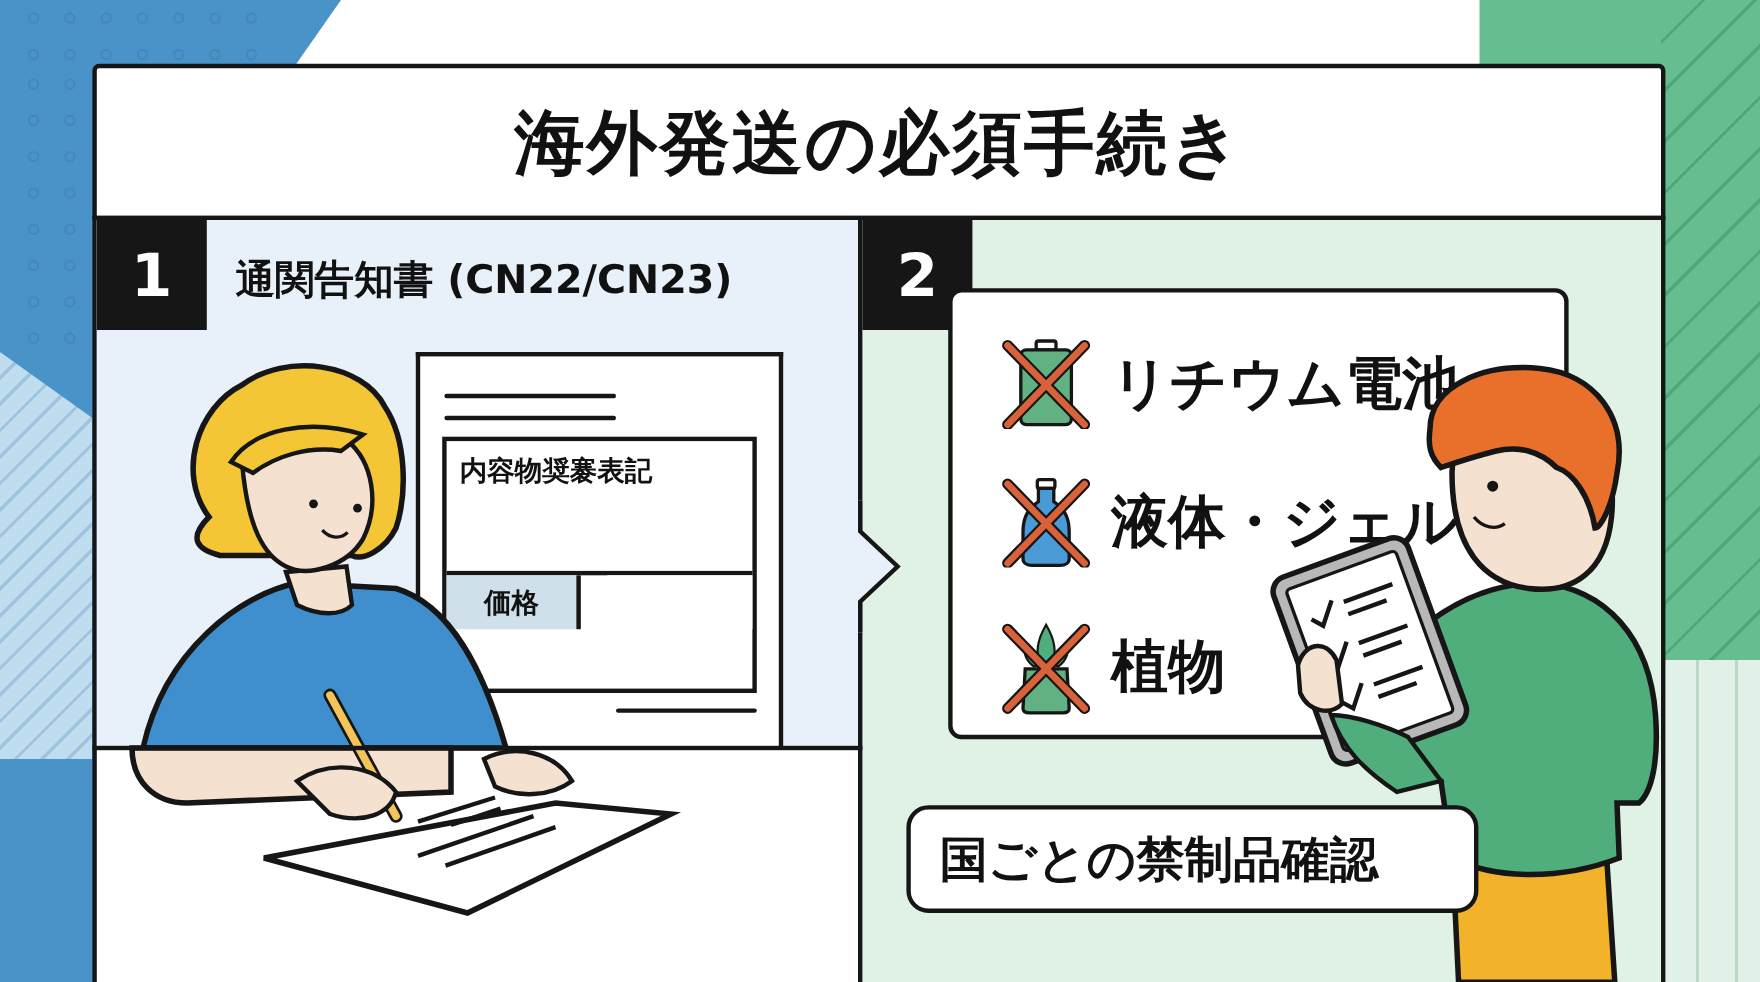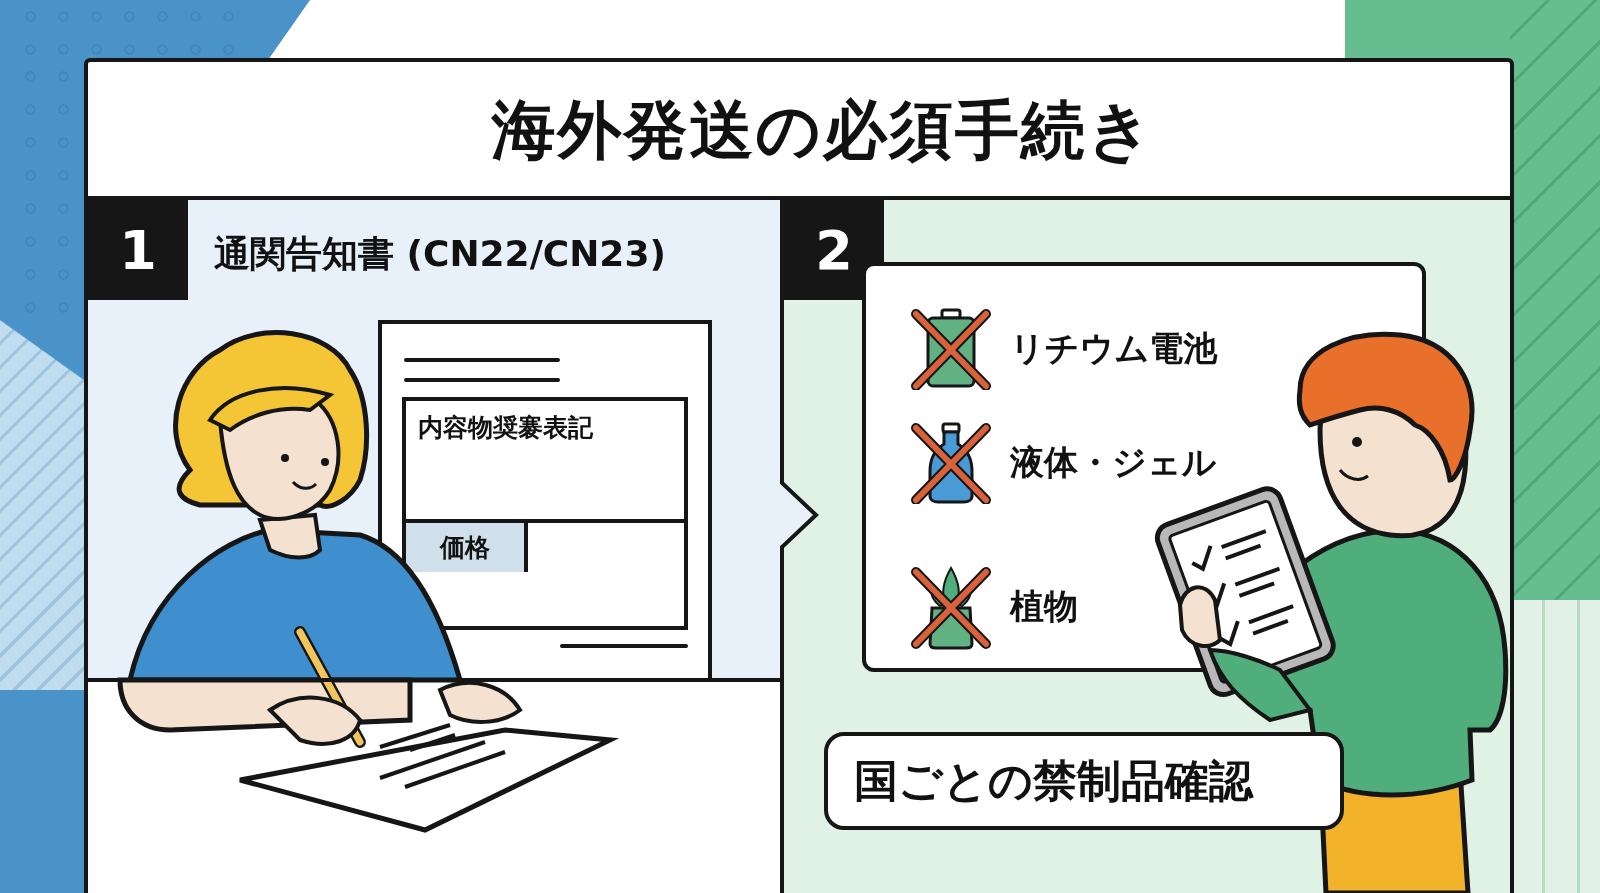--- a/index.html
+++ b/index.html
@@ -19,21 +19,21 @@
   .dots{left:14px;top:0;width:220px;height:60px;
     background-image:radial-gradient(circle,transparent 3px,#3f7fb0 3.5px,#3f7fb0 5px,transparent 5.5px);
     background-size:33px 33px;opacity:.55;}
   .dots2{left:14px;top:60px;width:66px;height:260px;
     background-image:radial-gradient(circle,transparent 3px,#3f7fb0 3.5px,#3f7fb0 5px,transparent 5.5px);
     background-size:33px 33px;opacity:.55;}
 
   
   #frame{left:84px;top:58px;width:1430px;height:850px;border:4px solid #161616;border-radius:6px;background:#fff;box-sizing:border-box;}
   #title{left:88px;top:62px;width:1422px;height:136px;display:flex;align-items:center;justify-content:center;
-    font-size:64px;font-weight:bold;color:#111;letter-spacing:2px;padding-left:24px;}
+    font-size:64px;font-weight:bold;color:#111;letter-spacing:2px;}
   #title-line{left:84px;top:196px;width:1430px;height:4px;background:#161616;}
 
   
   #panel1{left:88px;top:200px;width:696px;height:480px;background:#e8f1f9;}
   #panel2{left:784px;top:200px;width:726px;height:693px;background:#e0f1e6;}
   #divider{left:780px;top:200px;width:4px;height:693px;background:#161616;}
   #divider-arrow{left:770px;top:455px;width:60px;height:120px;}
   .num-box{width:100px;height:100px;background:#161616;color:#fff;font-size:54px;font-weight:bold;display:flex;align-items:center;justify-content:center;}
   #num1{left:88px;top:200px;}
   #num2{left:784px;top:200px;}
@@ -46,21 +46,21 @@
   #doc-table{left:402px;top:397px;width:286px;height:233px;border:4px solid #161616;box-sizing:border-box;background:#fff;}
   #doc-table .head{height:122px;padding:10px 12px;box-sizing:border-box;font-size:25px;font-weight:bold;color:#111;border-bottom:4px solid #161616;}
   #doc-table .row{display:flex;height:49px;gap:24px;}
   #doc-table .row + .row{border-top:4px solid #161616;}
   #doc-table .lbl{width:118px;background:#cfe0ea;border-right:4px solid #161616;display:flex;align-items:center;justify-content:center;font-size:25px;font-weight:bold;color:#111;}
   #doc-table .val{flex:1;background:#fff;}
 
   
   #card{left:862px;top:262px;width:564px;height:410px;background:#fff;border:4px solid #161616;border-radius:12px;box-sizing:border-box;}
   .item{position:absolute;left:910px;display:flex;align-items:center;}
-  .item .txt{font-size:34px;font-weight:bold;color:#111;margin-left:18px;white-space:nowrap;}
+  .item .txt{font-size:52px;font-weight:bold;color:#111;margin-left:18px;white-space:nowrap;}
   #bottom-label{left:824px;top:732px;width:520px;height:98px;background:#fff;border:4px solid #161616;border-radius:20px;box-sizing:border-box;
     display:flex;align-items:center;padding-left:26px;font-size:44px;font-weight:bold;color:#111;white-space:nowrap;}
   svg{display:block;}
 </style>
 </head>
 <body>
 
 <div class="abs" id="bg-left"></div>
 <div class="abs" id="bg-left-top"></div>
 <div class="abs dots"></div>
@@ -136,21 +136,21 @@
     <rect x="32" y="2" width="18" height="8" rx="2" fill="#fff" stroke="#161616" stroke-width="3"></rect>
     <rect x="18" y="10" width="46" height="68" rx="5" fill="#62b183" stroke="#161616" stroke-width="3"></rect>
     <line x1="6" y1="6" x2="76" y2="78" stroke="#161616" stroke-width="10" stroke-linecap="round"></line>
     <line x1="76" y1="6" x2="6" y2="78" stroke="#161616" stroke-width="10" stroke-linecap="round"></line>
     <line x1="6" y1="6" x2="76" y2="78" stroke="#d9623a" stroke-width="6" stroke-linecap="round"></line>
     <line x1="76" y1="6" x2="6" y2="78" stroke="#d9623a" stroke-width="6" stroke-linecap="round"></line>
   </svg>
   <span class="txt">リチウム電池</span>
 </div>
 
-<div class="item" style="top:422px;text-align:right;">
+<div class="item" style="top:434px;text-align:right;">
   <svg width="82" height="82" viewBox="0 0 82 82">
     <rect x="33" y="2" width="16" height="8" rx="2" fill="#fff" stroke="#161616" stroke-width="3"></rect>
     <path d="M34 10 L48 10 L48 22 C60 30 62 40 62 50 L62 74 C62 78 58 80 54 80 L28 80 C24 80 20 78 20 74 L20 50 C20 40 22 30 34 22 Z" fill="#4a9ad6" stroke="#161616" stroke-width="3"></path>
     <line x1="6" y1="6" x2="76" y2="78" stroke="#161616" stroke-width="10" stroke-linecap="round"></line>
     <line x1="76" y1="6" x2="6" y2="78" stroke="#161616" stroke-width="10" stroke-linecap="round"></line>
     <line x1="6" y1="6" x2="76" y2="78" stroke="#d9623a" stroke-width="6" stroke-linecap="round"></line>
     <line x1="76" y1="6" x2="6" y2="78" stroke="#d9623a" stroke-width="6" stroke-linecap="round"></line>
   </svg>
   <span class="txt">液体・ジェル</span>
 </div>

